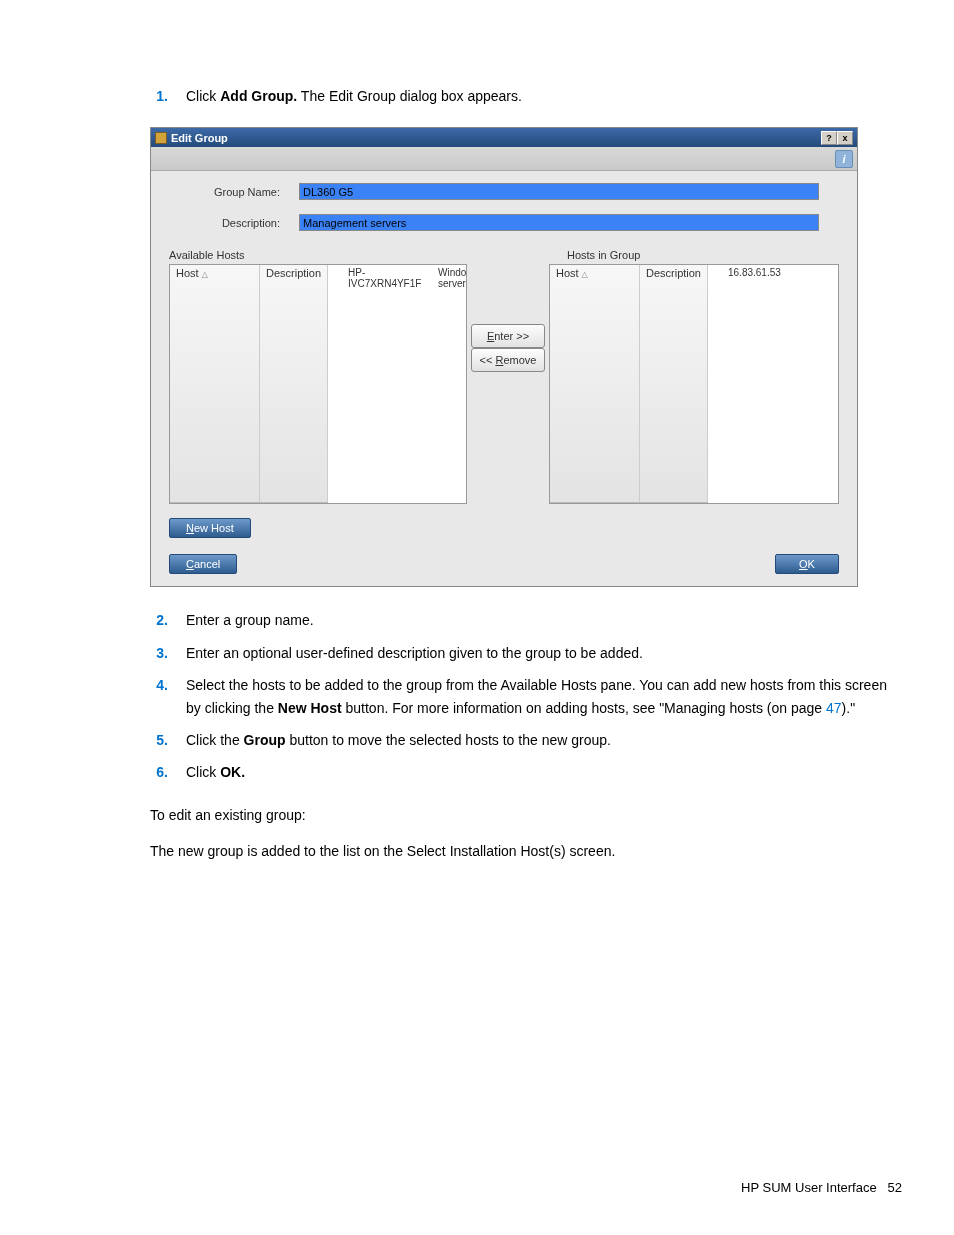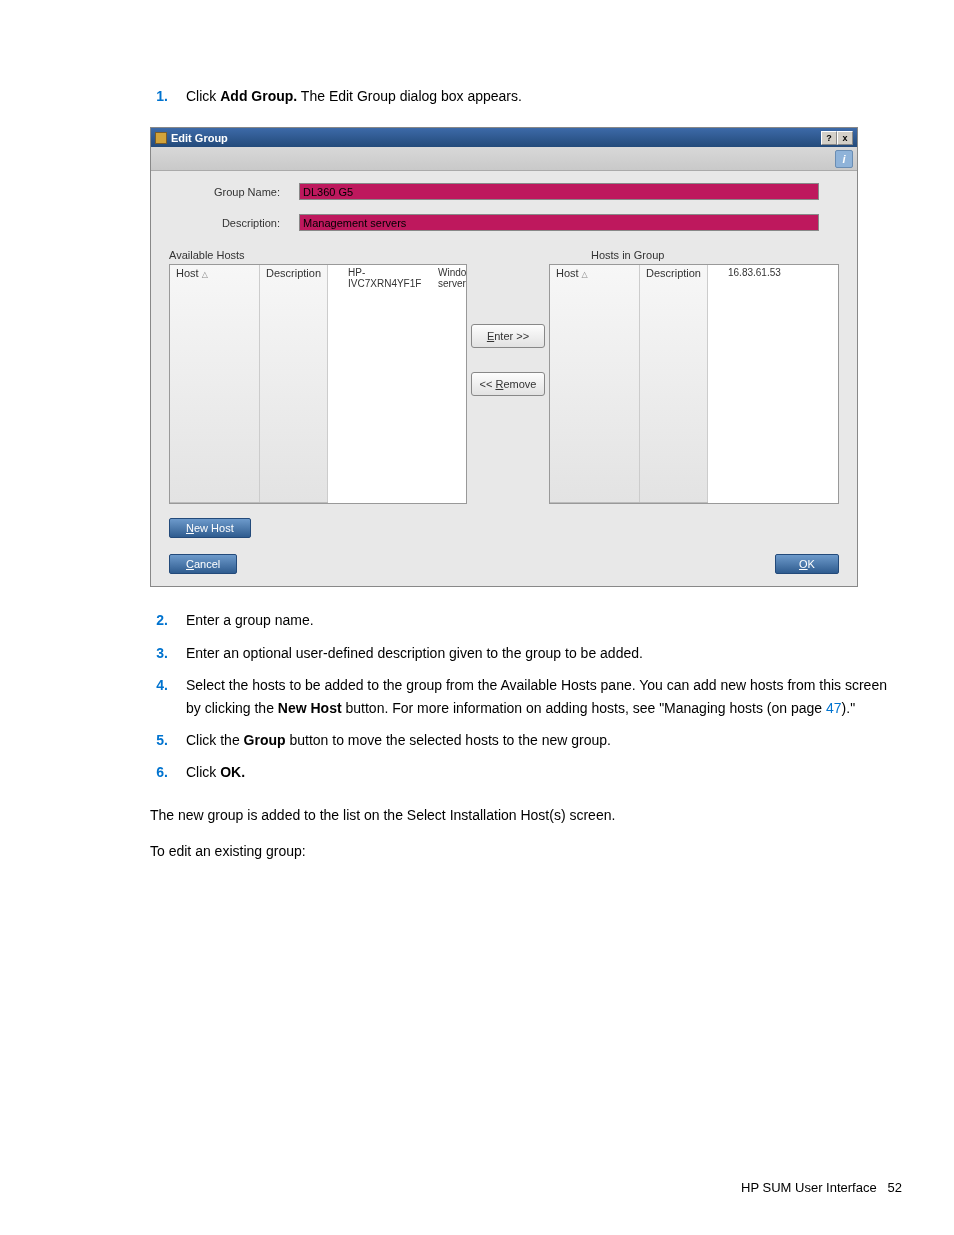--- a/index.html
+++ b/index.html
@@ -138,38 +138,38 @@
     }
     .form-label {
       width: 130px;
       text-align: right;
       padding-right: 19px;
       color: #333;
     }
     .form-input {
       flex: 0 0 520px;
       border: 1px solid #888;
-      background: #be185d;
+      background: #3b82f6;
       padding: 1px 3px;
       height: 17px;
       font-size: 11px;
       font-family: Tahoma, Arial, sans-serif;
     }
     .panes {
       padding: 0 18px;
     }
     .pane-labels {
       display: flex;
     }
     .pane-label-left {
       width: 310px;
       color: #333;
     }
     .pane-label-right {
-      margin-left: 112px;
+      margin-left: 88px;
       color: #333;
     }
     .tables-row {
       display: flex;
       align-items: flex-start;
       margin-top: 3px;
     }
     .host-table {
       border: 1px solid #999;
       background: #fff;
@@ -213,21 +213,20 @@
       color: #333;
     }
     .ht-cell.c1 { width: 90px; flex-shrink: 0; }
     .ht-cell.c2 { flex: 1; }
     .middle-buttons {
       width: 92px;
       display: flex;
       flex-direction: column;
       align-items: center;
       justify-content: center;
-      gap: 24px;
       padding-top: 60px;
     }
     .mid-btn {
       width: 74px;
       height: 24px;
       background: linear-gradient(to bottom, #fdfdfd, #e2e2e2);
       border: 1px solid #888;
       border-radius: 3px;
       font-size: 11px;
       color: #333;
@@ -365,19 +364,19 @@
       </span>
     </li>
     <li class="step-item">
       <span class="step-num">6.</span>
       <span class="step-text">
         <span>Click </span><b>OK.</b><span></span>
       </span>
     </li>
   </ol>
 
+  <p class="para">To edit an existing group:</p>
   <p class="para">The new group is added to the list on the Select Installation Host(s) screen.</p>
-  <p class="para">To edit an existing group:</p>
 </div>
 
 <div class="footer">
   <span>HP SUM User Interface</span>&nbsp;&nbsp;&nbsp;<span>52</span>
 </div>
 
 </body></html>

